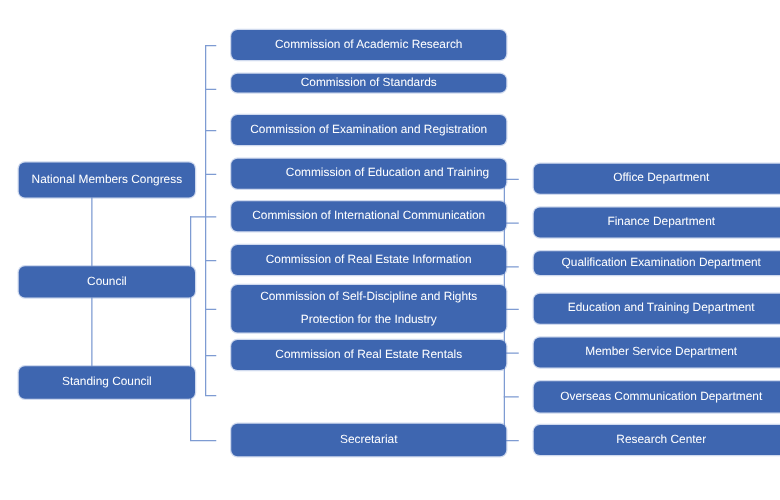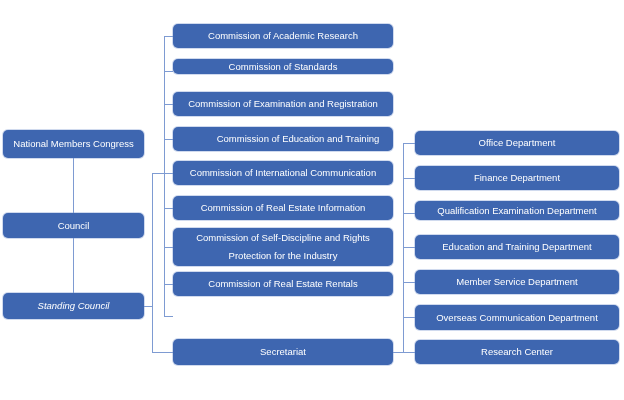--- a/index.html
+++ b/index.html
@@ -17,20 +17,21 @@
     border-radius:5px;
     display:flex;
     align-items:center;
     justify-content:center;
     text-align:center;
     font-size:9.5px;
     line-height:18px;
     padding:0 10px;
     box-sizing:border-box;
     box-shadow:0 0 0 1px rgba(120,150,205,0.35);
+    margin-left:12px;
   }
   .line{
     position:absolute;
     background:#7E9BD2;
   }
   .hline{height:1px;}
   .vline{width:1px;}
 </style>
 </head>
 <body>
@@ -59,21 +60,21 @@
   <div class="line hline" style="left:403px;top:143px;width:12px;"></div>
   <div class="line hline" style="left:403px;top:178px;width:12px;"></div>
   <div class="line hline" style="left:403px;top:213px;width:12px;"></div>
   <div class="line hline" style="left:403px;top:247px;width:12px;"></div>
   <div class="line hline" style="left:403px;top:282px;width:12px;"></div>
   <div class="line hline" style="left:403px;top:317px;width:12px;"></div>
   <div class="line hline" style="left:393px;top:352px;width:22px;"></div>
 
   <div class="node" style="left:3px;top:213px;width:141px;height:25px;">Council</div>
   <div class="node" style="left:3px;top:130px;width:141px;height:28px;">National Members Congress</div>
-  <div class="node" style="left:3px;top:293px;width:141px;height:26px;font-style:italic;">Standing Council</div>
+  <div class="node" style="left:3px;top:293px;width:141px;height:26px;">Standing Council</div>
 
   <div class="node" style="left:173px;top:24px;width:220px;height:24px;">Commission of Academic Research</div>
   <div class="node" style="left:173px;top:59px;width:220px;height:15px;">Commission of Standards</div>
   <div class="node" style="left:173px;top:92px;width:220px;height:24px;">Commission of Examination and Registration</div>
   <div class="node" style="left:173px;top:127px;width:220px;height:24px;padding-left:40px;">Commission of Education and Training</div>
   <div class="node" style="left:173px;top:161px;width:220px;height:24px;">Commission of International Communication</div>
   <div class="node" style="left:173px;top:196px;width:220px;height:24px;">Commission of Real Estate Information</div>
   <div class="node" style="left:173px;top:272px;width:220px;height:24px;">Commission of Real Estate Rentals</div>
   <div class="node" style="left:173px;top:228px;width:220px;height:38px;">Commission of Self-Discipline and Rights Protection for the Industry</div>
   <div class="node" style="left:173px;top:339px;width:220px;height:26px;">Secretariat</div>

